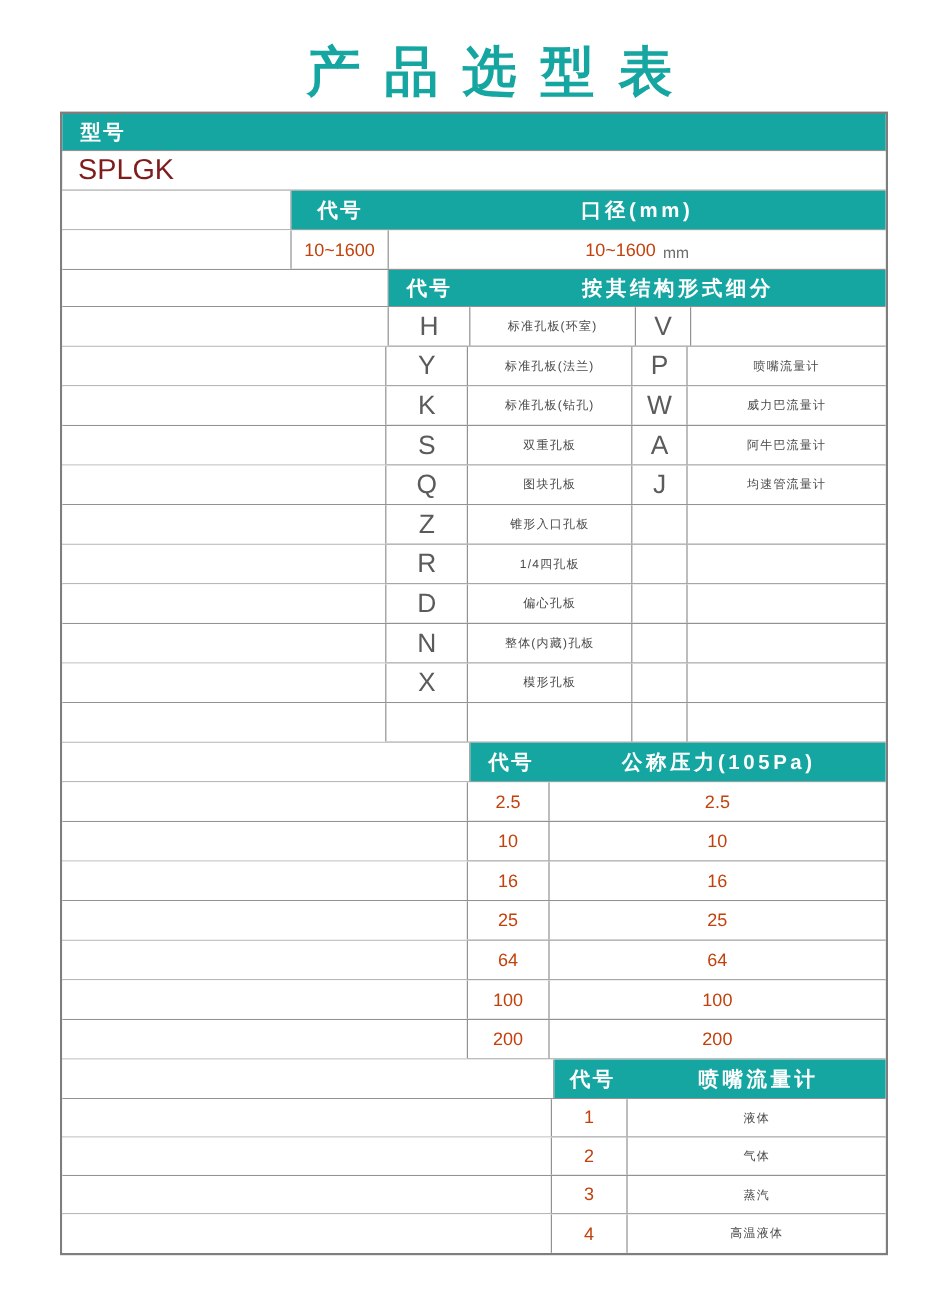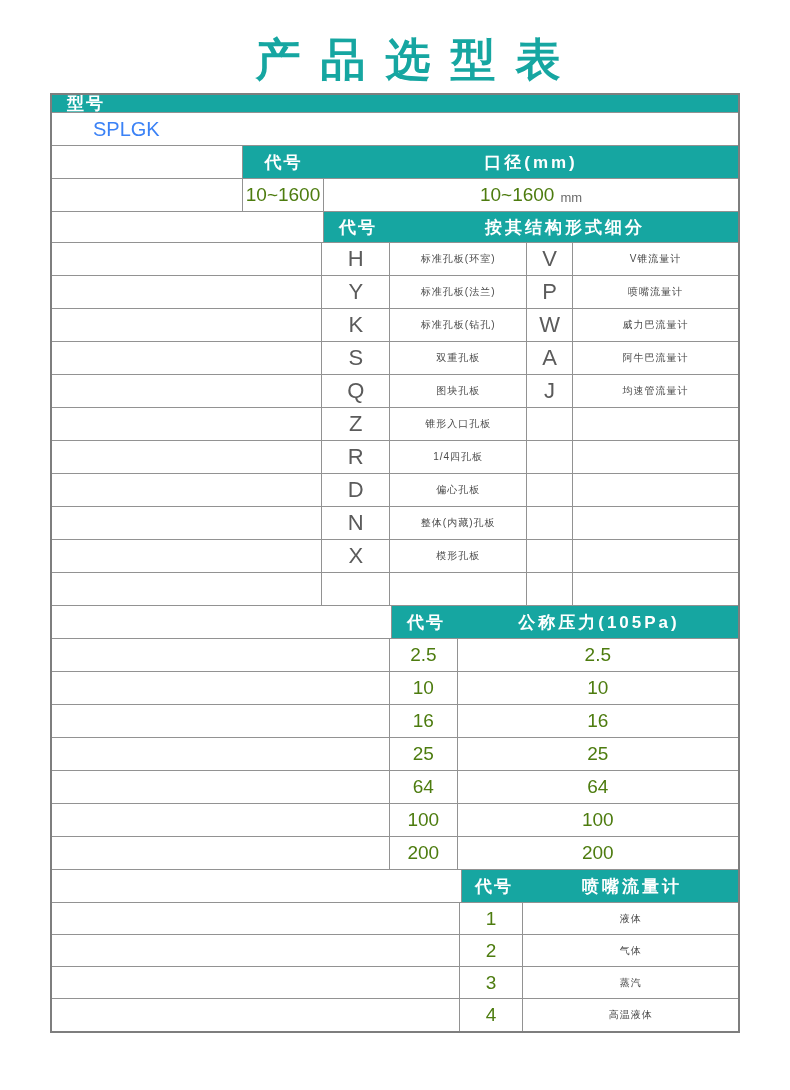--- a/index.html
+++ b/index.html
@@ -13,37 +13,37 @@
     position:absolute; top:30px; left:13px; width:790px;
     text-align:center; font-size:45px; font-weight:bold;
     letter-spacing:20px; text-indent:20px; color:#16a6a1;
   }
   .selector-table {
     position:absolute; left:50px; top:93px; width:690px;
     border:2px solid #7e7e7e; background:#ffffff;
   }
   .row { display:flex; width:100%; border-bottom:1px solid #929292; background:#ffffff; }
   .row:last-child { border-bottom:none; }
-  .h34{height:18px;} .h33{height:33px;} .h31{height:31px;} .h32{height:32px;}
+  .h34{height:31px;} .h33{height:33px;} .h31{height:31px;} .h32{height:32px;}
   .cell { display:flex; align-items:center; justify-content:center; height:100%; overflow:hidden; }
   .br { border-right:1px solid #929292; }
   .teal { background:#16a6a1; color:#ffffff; font-weight:bold; }
   .teal-band { display:flex; height:100%; background:#16a6a1; color:#ffffff; font-weight:bold; flex:1; }
   .band-code { display:flex; align-items:center; justify-content:center; font-size:17px; letter-spacing:2px; }
   .band-label { flex:1; display:flex; align-items:center; justify-content:center; font-size:17px; letter-spacing:3px; }
   .model-header { padding-left:15px; justify-content:flex-start; font-size:17px; letter-spacing:2px; }
-  .model-value { padding-left:13px; justify-content:flex-start; font-size:20px; color:#3b82f6;margin-left:28px; }
+  .model-value { padding-left:13px; justify-content:flex-start; font-size:24px; color:#7f1d1d; }
   .sp { background:#ffffff; }
   .w191{width:191px;} .w81{width:81px;} .w272{width:272px;} .w68{width:68px;}
   .w138{width:138px;} .w46{width:46px;} .w166{width:166px;} .w340{width:340px;}
   .w282{width:282px;} .w410{width:410px;} .w64{width:64px;} .w216{width:216px;}
   .flex1{flex:1;}
   .code-letter { font-size:22px; color:#5b5b5b; }
   .desc-text { font-size:10px; color:#4a4a4a; letter-spacing:1px; }
-  .num-text { font-size:19px; color:#4d7c0f; }
+  .num-text { font-size:15px; color:#c2410c; }
   .unit-text { font-size:13px; color:#6b6b6b; margin-left:6px; padding-top:4px; }
 </style>
 </head>
 <body>
 
 <div class="page-title">产品选型表</div>
 
 <div class="selector-table">
 
   <div class="row h34 teal">
@@ -77,21 +77,20 @@
       <span class="band-code w68">代号</span>
       <span class="band-label">按其结构形式细分</span>
     </div>
   </div>
 
   <div class="row h33">
     <div class="cell sp br w272"></div>
     <div class="cell br w68 code-letter">H</div>
     <div class="cell br w138 desc-text">标准孔板(环室)</div>
     <div class="cell br w46 code-letter">V</div>
-    <div class="cell w166 desc-text">V锥流量计</div>
   </div>
   <div class="row h33">
     <div class="cell sp br w272"></div>
     <div class="cell br w68 code-letter">Y</div>
     <div class="cell br w138 desc-text">标准孔板(法兰)</div>
     <div class="cell br w46 code-letter">P</div>
     <div class="cell w166 desc-text">喷嘴流量计</div>
   </div>
   <div class="row h33">
     <div class="cell sp br w272"></div>

